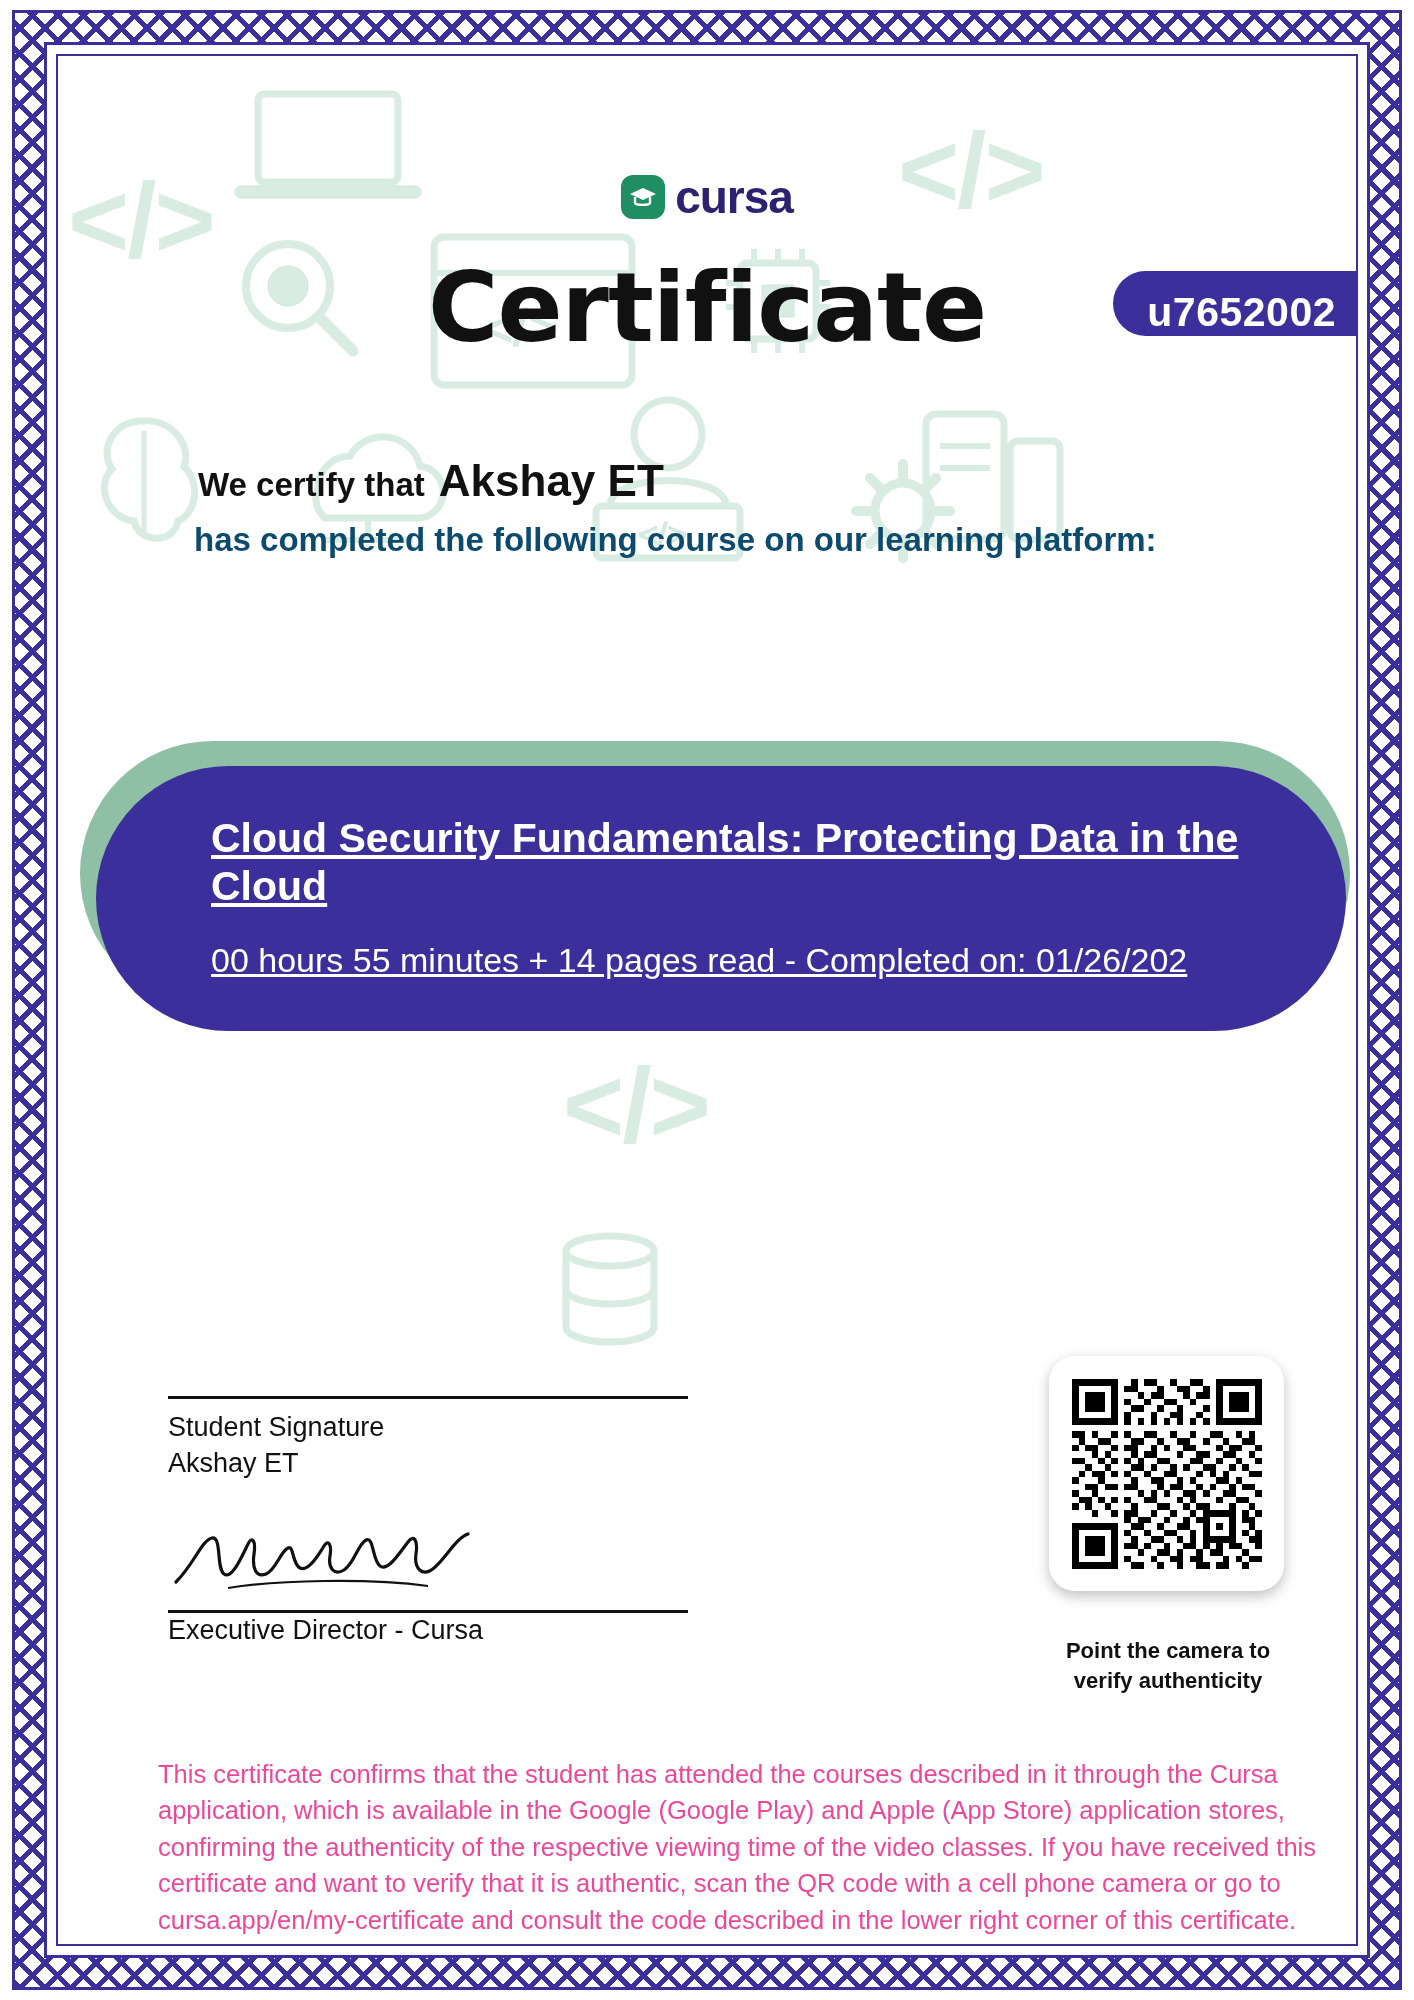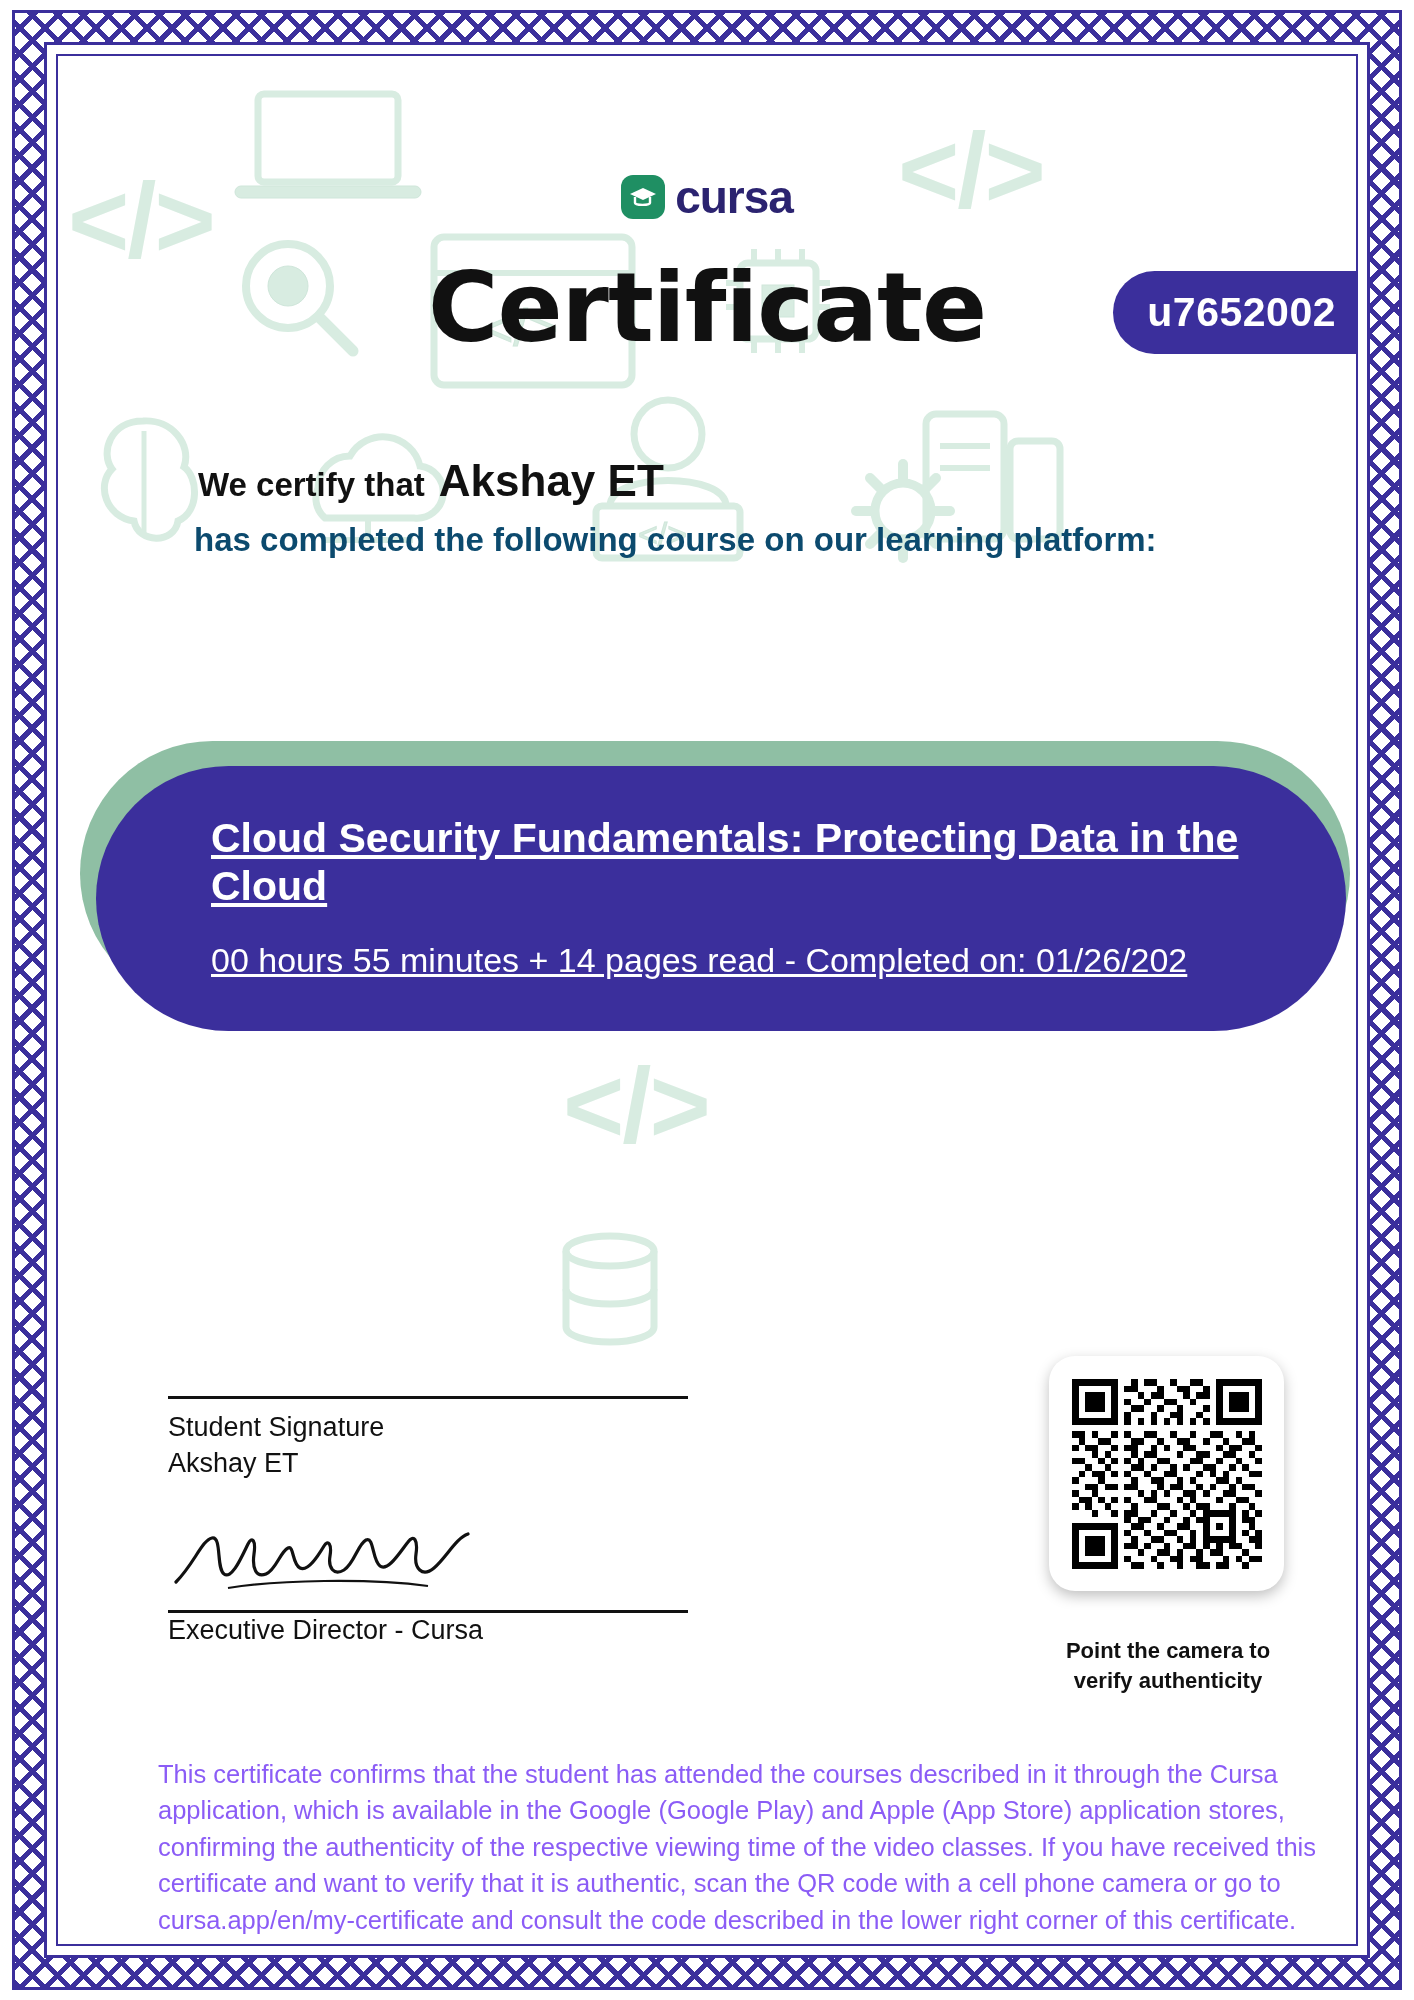--- a/index.html
+++ b/index.html
@@ -110,21 +110,21 @@
   }
 
   .code-badge {
     position: absolute;
     right: -20px;
     top: 215px;
     background: #3b2f9c;
     color: #ffffff;
     font-size: 41px;
     font-weight: 700;
-    padding: 18px 40px 18px 34px;
+    padding: 18px 40px 0 34px;
     border-radius: 42px 0 0 42px;
     letter-spacing: 0.5px;
   }
 
   
   .certify-line {
     position: absolute;
     left: 140px;
     top: 400px;
     font-size: 33px;
@@ -227,21 +227,21 @@
   }
 
   
   .footer {
     position: absolute;
     left: 100px;
     top: 1700px;
     width: 1190px;
     font-size: 25.5px;
     line-height: 1.43;
-    color: #8b5cf6;
+    color: #ec4899;
   }
   .footer p { margin: 0; }
 </style>
 </head>
 <body>
 
 <div class="certificate">
 
   <div class="border-outer"></div>
   <div class="border-mid"></div>

